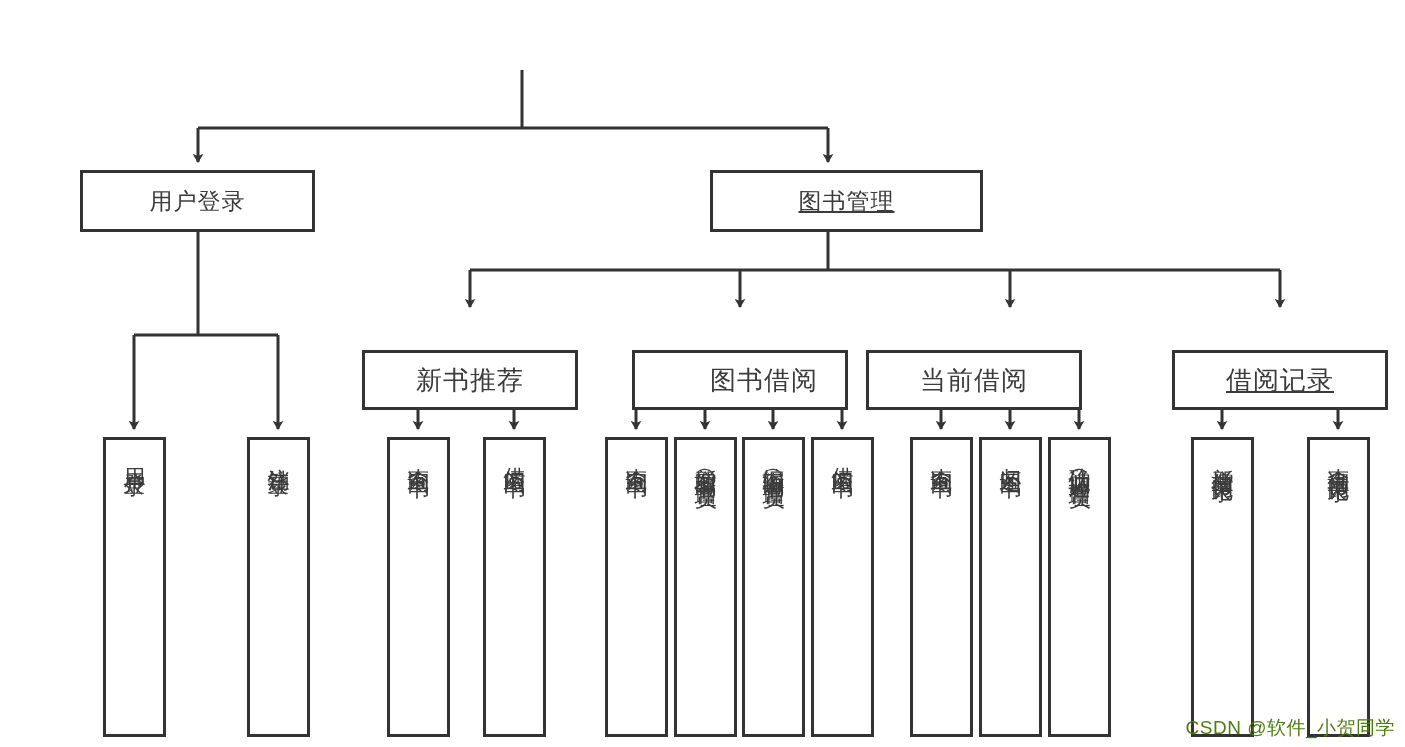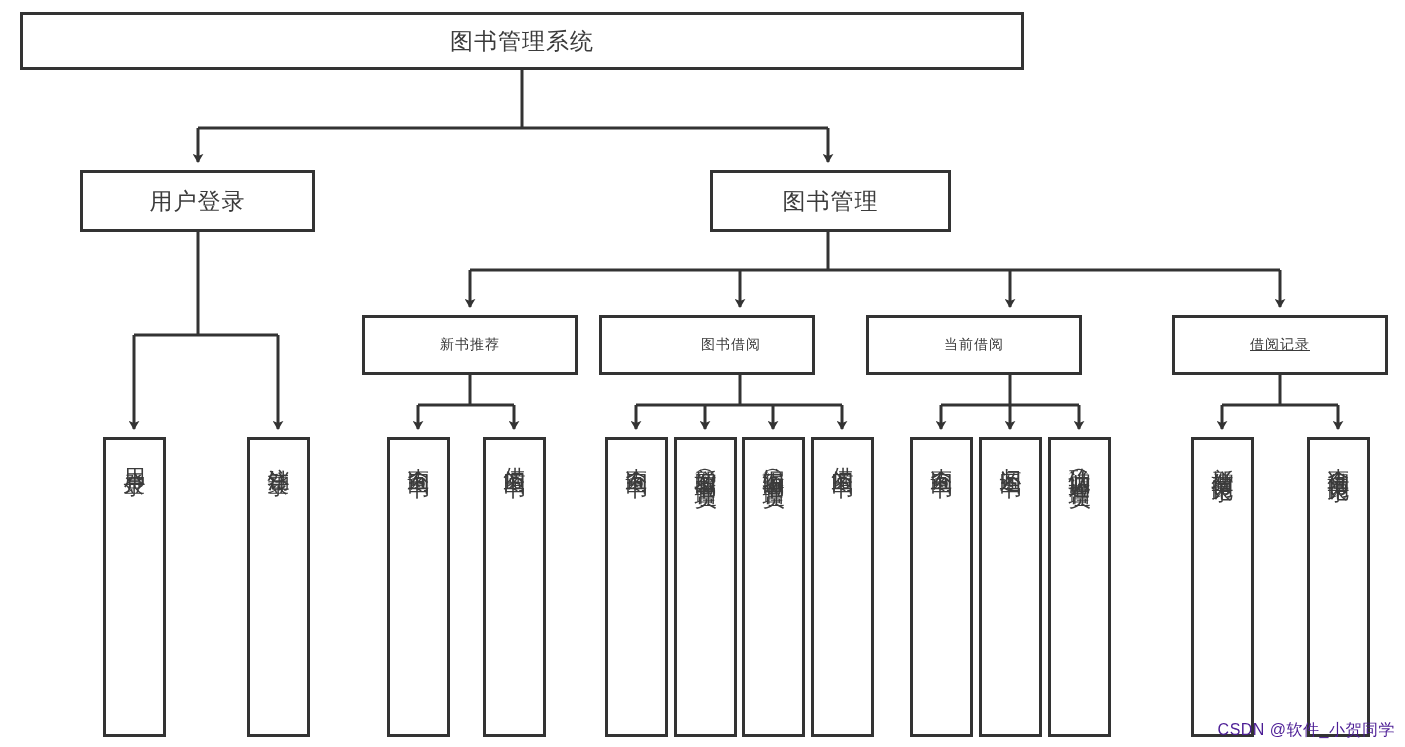--- a/index.html
+++ b/index.html
@@ -35,21 +35,21 @@
     align-items: center;
     justify-content: center;
     color: #3b3b3b;
     font-size: 22px;
     line-height: 1.25;
     letter-spacing: 1px;
     z-index: 2;
   }
   .node.root { font-size: 23px; }
   .node.level1 { font-size: 23px; }
-  .node.level2 { font-size: 14px; }
+  .node.level2 { font-size: 26px; margin-top: 35px; }
   .node.leaf {
     font-size: 22px;
     padding: 10px 2px;
     align-items: flex-start;
     justify-content: center;
   }
   .vtext {
     writing-mode: vertical-rl;
     text-orientation: upright;
     white-space: nowrap;
@@ -58,22 +58,22 @@
     display: block;
   }
   .htext {
     white-space: nowrap;
     display: block;
   }
   .watermark {
     position: absolute;
     right: 10px;
     bottom: 6px;
-    font-size: 16px;
-    color: #4c1d95;
+    font-size: 19px;
+    color: #4d7c0f;
     letter-spacing: 0.5px;
     z-index: 3;
     white-space: nowrap;
   }
 </style>
 </head>
 <body>
 
 <div id="canvas">
 
@@ -121,37 +121,34 @@
       <path d="M1010,405 L1010,429" marker-end="url(#arrow)"></path>
       <path d="M1079,405 L1079,429" marker-end="url(#arrow)"></path>
 
       <path d="M1280,375 L1280,405"></path>
       <path d="M1222,405 L1338,405"></path>
       <path d="M1222,405 L1222,429" marker-end="url(#arrow)"></path>
       <path d="M1338,405 L1338,429" marker-end="url(#arrow)"></path>
     </g>
   </svg>
 
-  <div class="node root" style="left:20px; top:12px; width:1004px; height:58px;">
-    <span class="htext">图书管理系统</span>
-  </div>
 
   <div class="node level1" style="left:80px; top:170px; width:235px; height:62px;">
     <span class="htext">用户登录</span>
   </div>
 
-  <div class="node level1" style="left:710px; top:170px; width:241px; height:62px;">
+  <div class="node level1" style="left:710px; top:170px; width:273px; height:62px;text-decoration:underline;">
     <span class="htext">图书管理</span>
   </div>
 
   <div class="node level2" style="left:362px; top:315px; width:216px; height:60px;">
     <span class="htext">新书推荐</span>
   </div>
 
-  <div class="node level2" style="left:599px; top:315px; width:216px; height:60px;padding-left:48px;">
+  <div class="node level2" style="left:632px; top:315px; width:216px; height:60px;padding-left:48px;">
     <span class="htext">图书借阅</span>
   </div>
 
   <div class="node level2" style="left:866px; top:315px; width:216px; height:60px;">
     <span class="htext">当前借阅</span>
   </div>
 
   <div class="node level2" style="left:1172px; top:315px; width:216px; height:60px;text-decoration:underline;">
     <span class="htext">借阅记录</span>
   </div>

